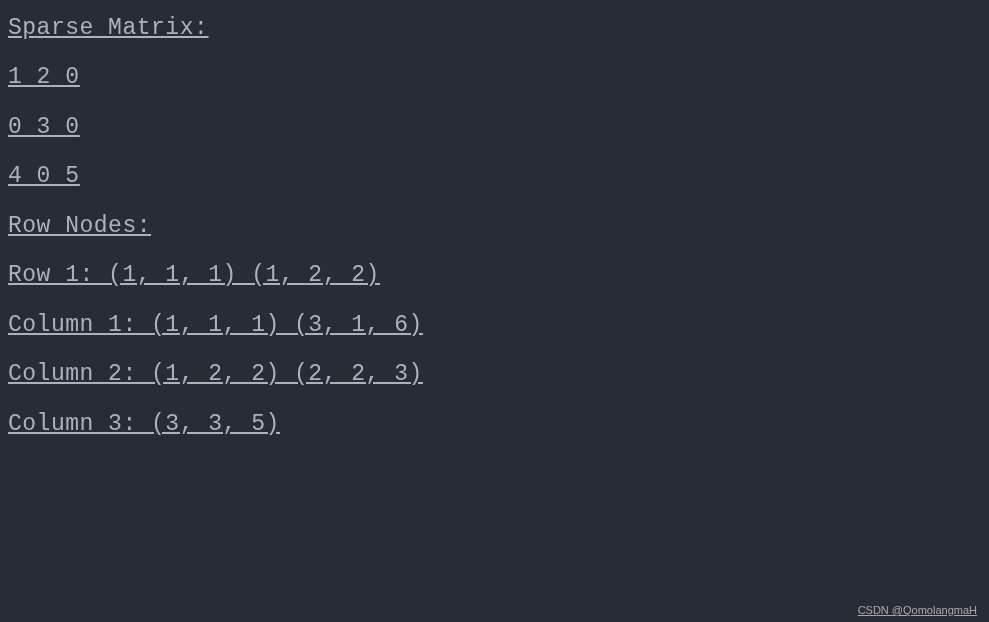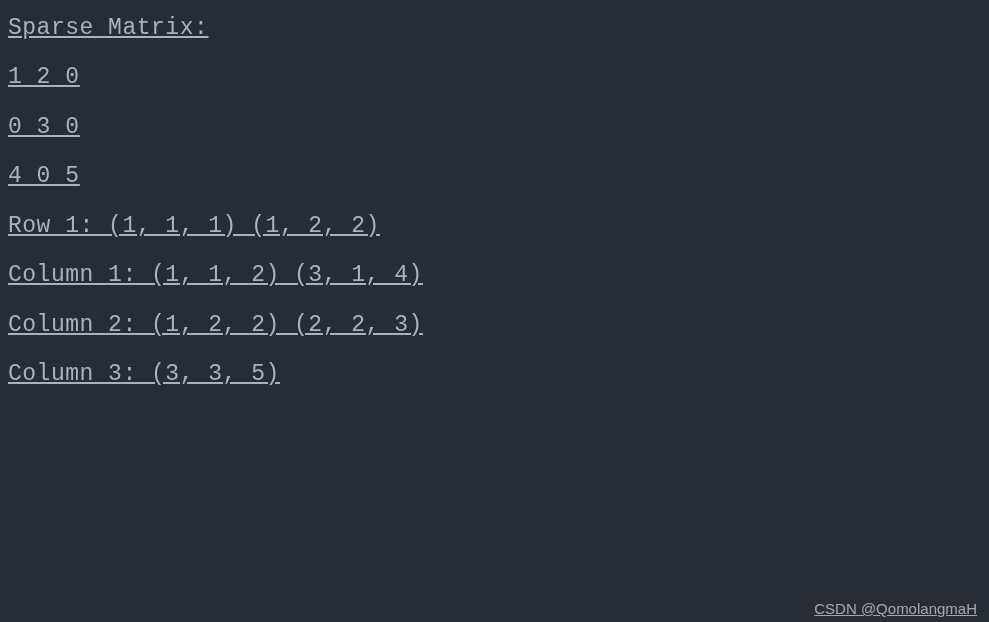--- a/index.html
+++ b/index.html
@@ -21,34 +21,35 @@
       overflow: hidden;
     }
     .output-line {
       white-space: pre;
       letter-spacing: 0.5px;
     }
     .watermark {
       position: absolute;
       bottom: 6px;
       right: 12px;
-      font-size: 15px;
+      font-size: 11px;
       color: rgba(255, 255, 255, 0.58);
       font-family: Arial, sans-serif;
       letter-spacing: 0;
       line-height: 1;
     }
   </style>
 </head>
 <body>
 
 <div>
   <div class="output-line">Sparse Matrix:</div>
   <div class="output-line">1 2 0</div>
   <div class="output-line">0 3 0</div>
   <div class="output-line">4 0 5</div>
+  <div class="output-line">Row Nodes:</div>
   <div class="output-line">Row 1: (1, 1, 1) (1, 2, 2)</div>
-  <div class="output-line">Column 1: (1, 1, 2) (3, 1, 4)</div>
+  <div class="output-line">Column 1: (1, 1, 1) (3, 1, 6)</div>
   <div class="output-line">Column 2: (1, 2, 2) (2, 2, 3)</div>
   <div class="output-line">Column 3: (3, 3, 5)</div>
 </div>
 
 <div class="watermark">CSDN @QomolangmaH</div>
 
 </body></html>

